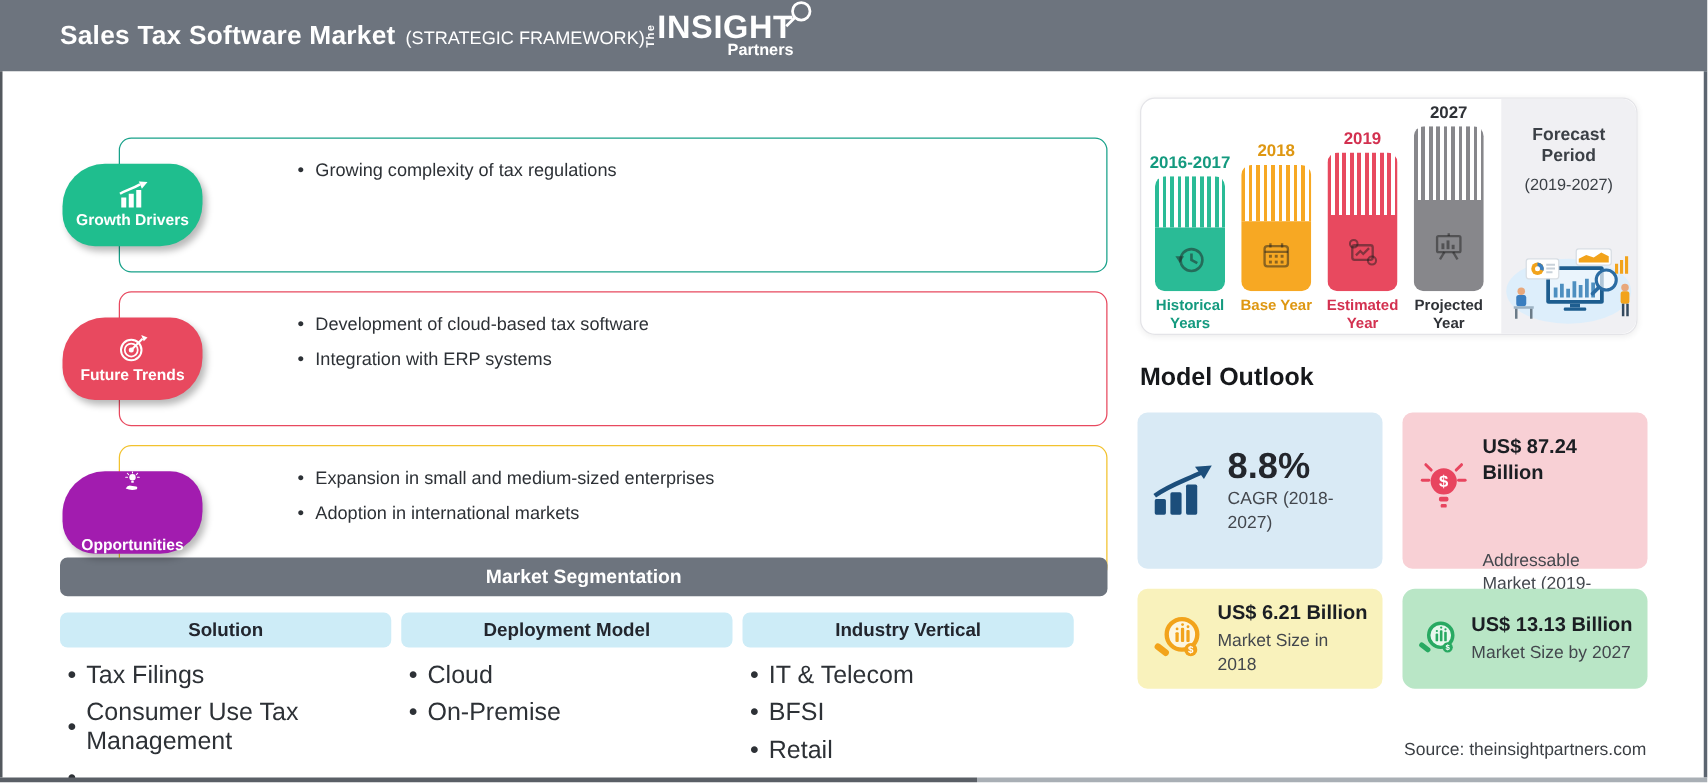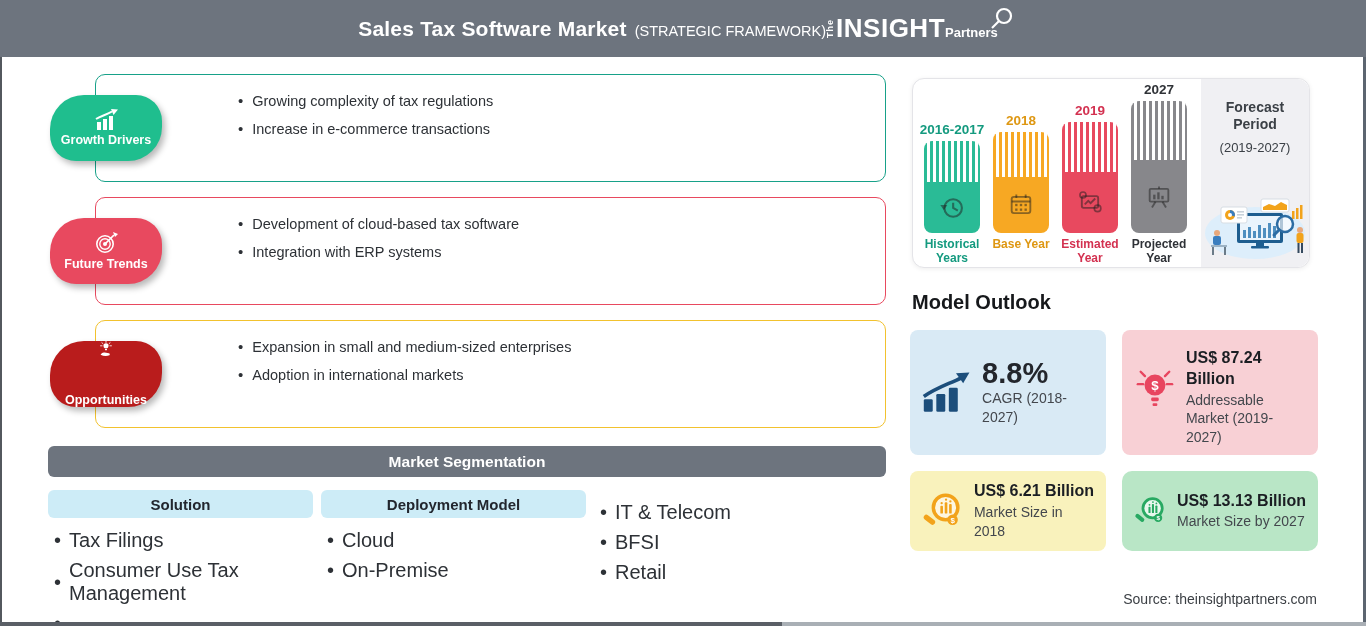--- a/index.html
+++ b/index.html
@@ -8,44 +8,44 @@
   .page { position:relative; width:1366px; height:626px; background:#ffffff; }
 
   
   .edge-left  { position:absolute; left:0; top:57px; bottom:4px; width:2px; background:#53585e; }
   .edge-right { position:absolute; right:0; top:57px; bottom:4px; width:3px; background:#5c6570; }
   .edge-bottom{ position:absolute; left:0; bottom:0; height:4px; width:100%;
                 background:linear-gradient(90deg,#5a5f66 0 782px,#a9afb5 782px 100%); }
 
   
   .hdr { position:absolute; left:0; top:0; width:100%; height:57px; background:#6d747e;
-         display:flex; align-items:center; justify-content:center; padding:0 58px 0 48px; }
+         display:flex; align-items:center; justify-content:flex-start; padding:0 58px 0 48px; }
   .hdr-title { color:#fff; font-size:21px; font-weight:bold; letter-spacing:0.2px; }
   .hdr-sub { color:#fff; font-size:14.5px; font-weight:normal; margin-left:8px; }
   .logo { display:flex; align-items:center; color:#fff; }
   .logo-the { writing-mode:vertical-rl; transform:rotate(180deg); font-size:9px; font-weight:bold;
               letter-spacing:1px; margin-right:1px; line-height:1; }
-  .logo-main { display:flex; flex-direction:row; align-items:flex-end; position:relative; }
+  .logo-main { display:flex; flex-direction:column; align-items:flex-end; position:relative; }
   .logo-insight { font-size:26px; font-weight:800; line-height:0.85; letter-spacing:0.5px; }
   .logo-partners { font-size:13px; font-weight:bold; }
   .logo-mag { position:absolute; right:-16px; top:-10px; }
 
   
-  .f-row { position:absolute; left:48px; width:838px; height:120px; }
+  .f-row { position:absolute; left:48px; width:838px; height:120px;margin-top:36px; }
   .f-row-0 { top:74px; } .f-row-1 { top:197px; } .f-row-2 { top:320px; }
   .f-box { position:absolute; left:47px; top:0; width:791px; height:108px;
            border:1.5px solid; border-radius:10px; background:#fff; }
   .f-box-0 { border-color:#17a189; } .f-box-1 { border-color:#e8495f; } .f-box-2 { border-color:#f2c22e; }
   .f-list { list-style:none; padding:17px 0 0 142px; }
   .f-list li { font-size:14.5px; color:#2d3136; margin-bottom:11px; display:flex; align-items:center; }
   .f-list li::before { content:"•"; margin-right:9px; font-size:15px; color:#2d3136; }
   .badge { position:absolute; left:2px; top:21px; width:112px; height:66px; border-radius:34px 26px 34px 26px;
            display:flex; flex-direction:column; align-items:center; justify-content:center; gap:2px;
            box-shadow:3px 4px 6px rgba(0,0,0,0.28); z-index:2; }
-  .badge-0 { background:#1fbe8e; } .badge-1 { background:#e8495f; } .badge-2 { background:#b91c1c;gap:36px; }
+  .badge-0 { background:#1fbe8e; } .badge-1 { background:#e8495f; } .badge-2 { background:#a21caf;gap:36px; }
   .badge-label { color:#fff; font-size:12.5px; font-weight:bold; }
 
   
   .seg-bar { position:absolute; left:48px; top:446px; width:838px; height:31px; background:#6d747e;
              border-radius:6px; display:flex; align-items:center; justify-content:center;
              color:#fff; font-size:15.5px; font-weight:bold; }
   .seg-cols { position:absolute; left:48px; top:490px; width:838px; display:flex; gap:8px; }
   .seg-col { width:265px; }
   .seg-head { height:28px; background:#cdecf7; border-radius:6px; display:flex; align-items:center;
               justify-content:center; font-size:15px; font-weight:bold; color:#22262e; }
@@ -87,21 +87,21 @@
   .mo-card { border-radius:8px; display:flex; align-items:center; gap:10px; padding:10px 12px; }
   .mo-card-0 { background:#d9eaf5; }
   .mo-card-1 { background:#f8d0d5; align-items:flex-start; padding-top:18px; }
   .mo-card-2 { background:#f9f2bc; }
   .mo-card-3 { background:#b9e6c6;border-radius:10px; }
   .mo-value-big { font-size:29px; font-weight:800; color:#23262c; line-height:1.05; }
   .mo-value { font-size:16px; font-weight:bold; color:#1b1e23; line-height:1.3; }
   .mo-value-nowrap { white-space:nowrap; }
   .mo-label { font-size:14px; color:#43474d; line-height:1.35; margin-top:1px; }
   .mo-text { display:flex; flex-direction:column; }
-  .mo-card-1 .mo-text { width:126px; }
+  .mo-card-1 .mo-text { width:126px;gap:48px; }
 
   .src { position:absolute; top:591px; right:49px; font-size:14px; color:#3b3f44; }
 </style>
 </head>
 <body>
 
 <div class="page">
 
   <div class="hdr">
     <div>
@@ -119,23 +119,20 @@
       </div>
     </div>
   </div>
 
   <div class="f-row f-row-0">
     <div class="f-box f-box-0">
       <ul class="f-list">
         <li>
             <span>Growing complexity of tax regulations</span>
           </li>
-        <li>
-            <span>Increase in e-commerce transactions</span>
-          </li>
       </ul>
     </div>
     <div class="badge badge-0">
       <svg width="26" height="22" viewBox="0 0 26 22">
         <g fill="#fff">
           <rect x="4" y="13" width="4" height="8"></rect>
             <rect x="10" y="10" width="4" height="11"></rect>
             <rect x="16" y="7" width="4" height="14"></rect>
         </g>
         <path d="M3 10 C8 7,13 6,19 2.5" stroke="#fff" stroke-width="2" fill="none"></path>
@@ -219,20 +216,21 @@
       <ul class="seg-list">
         <li>
             <span>Cloud</span>
           </li>
         <li>
             <span>On-Premise</span>
           </li>
       </ul>
     </div>
     <div class="seg-col">
+      <div class="seg-head">Industry Vertical</div>
       <ul class="seg-list">
         <li>
             <span>IT &amp; Telecom</span>
           </li>
         <li>
             <span>BFSI</span>
           </li>
         <li>
             <span>Retail</span>
           </li>

